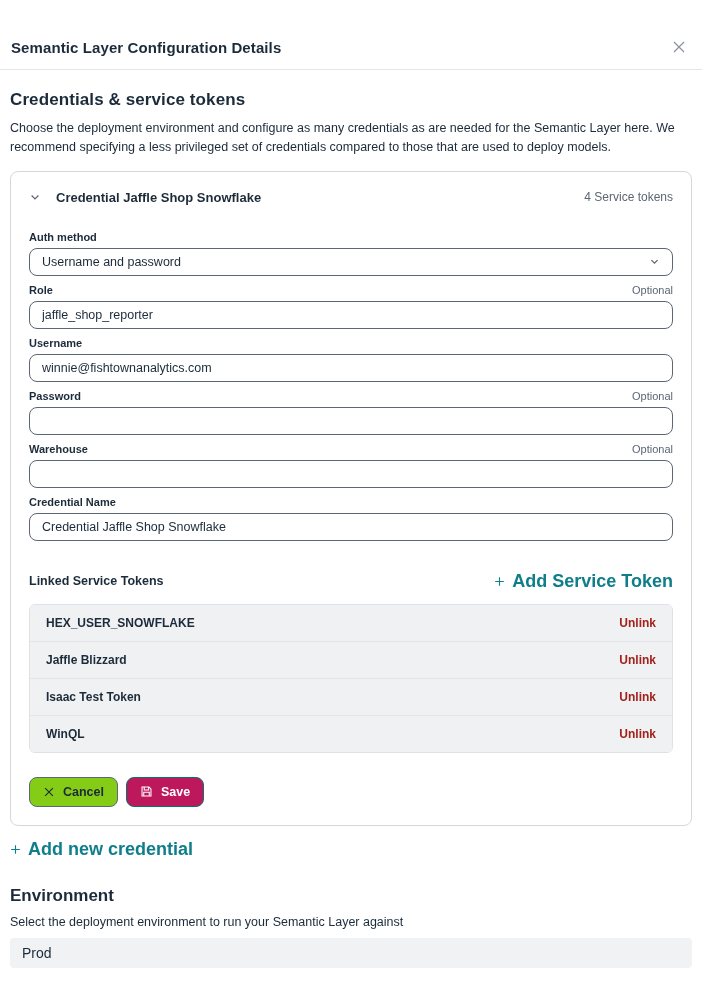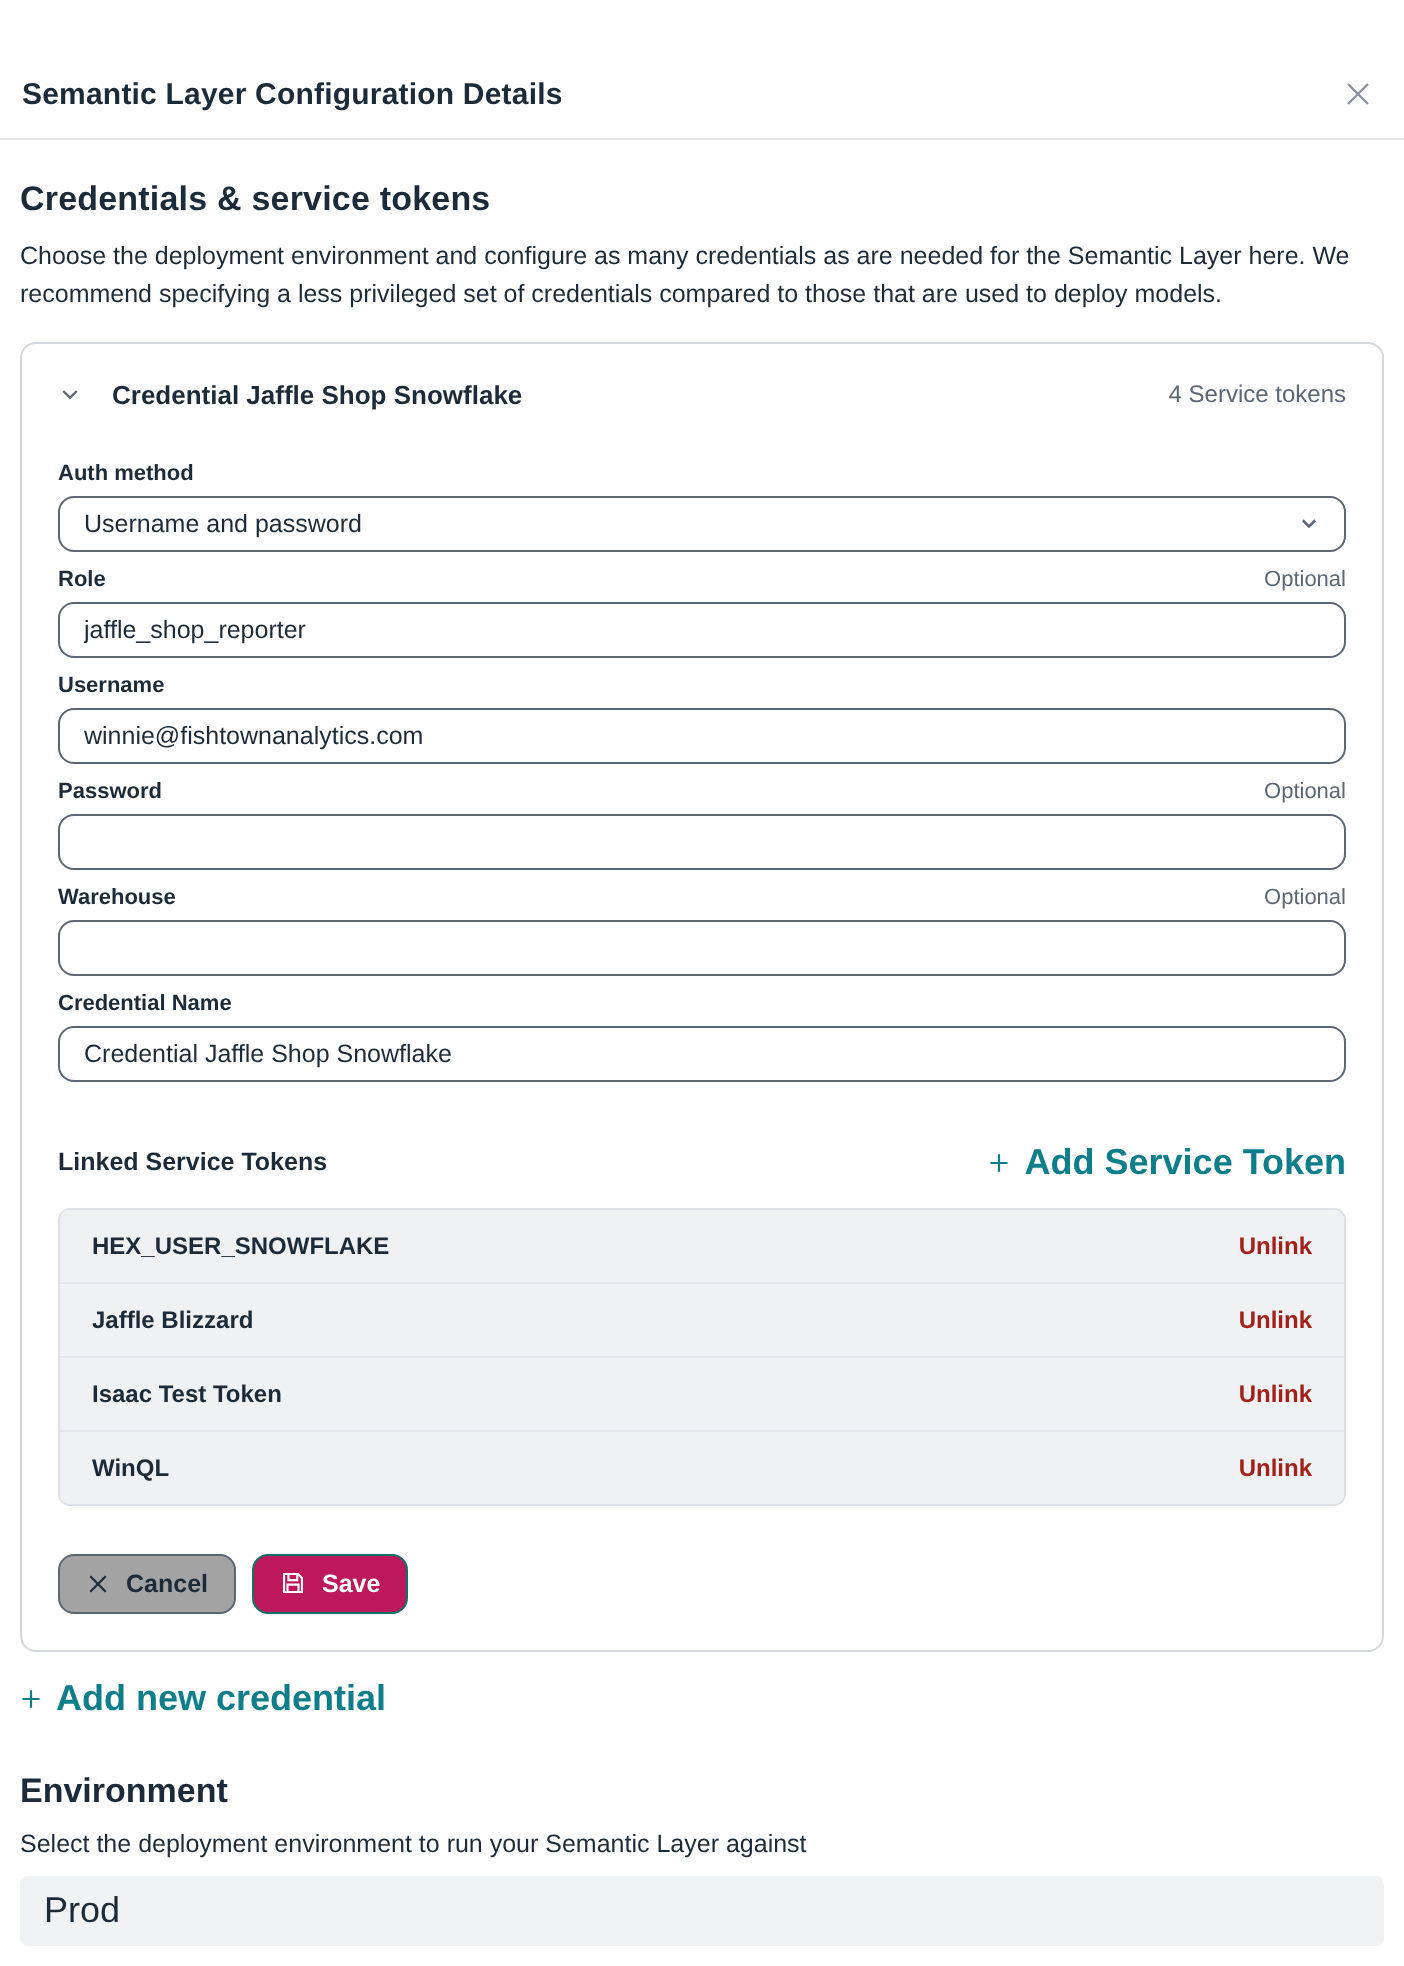--- a/index.html
+++ b/index.html
@@ -94,31 +94,31 @@
     color: #a2211a; font-family: inherit; font-size: 12px; font-weight: 700; padding: 0;
   }
   
   .card-actions { margin-top: 24px; display: flex; align-items: center; gap: 8px; }
   .btn {
     height: 30px; border-radius: 8px; cursor: pointer;
     display: inline-flex; align-items: center; gap: 8px;
     font-family: inherit; font-size: 12.5px; font-weight: 600;
     padding: 0 13px;
   }
-  .btn-outline { background: #a3a3a3; border: 1px solid #5c6674; color: #1c2b3a; }
+  .btn-outline { background: #84cc16; border: 1px solid #5c6674; color: #1c2b3a; }
   .btn-teal { background: #be185d; border: 1px solid #0d7168; color: #fff; }
   .btn-red { background: #b32b1e; border: 1px solid #b32b1e; color: #fff; margin-left: auto; }
   
   .add-cred { margin-top: 13px; }
   .env-heading { margin-top: 26px; font-size: 17px; font-weight: 700; }
   .env-desc { margin-top: 9px; font-size: 12.5px; }
   .env-value-bar {
     margin-top: 9px;
     background: #f1f2f4; border-radius: 4px;
-    padding: 7px 12px; font-size: 18px;
+    padding: 7px 12px; font-size: 14px;
   }
   .edit-btn { margin-top: 17px; }
   svg { display: block; }
 </style>
 </head>
 <body>
 
 <div class="modal-header">
   <div class="modal-title">Semantic Layer Configuration Details</div>
   <button class="close-btn">

